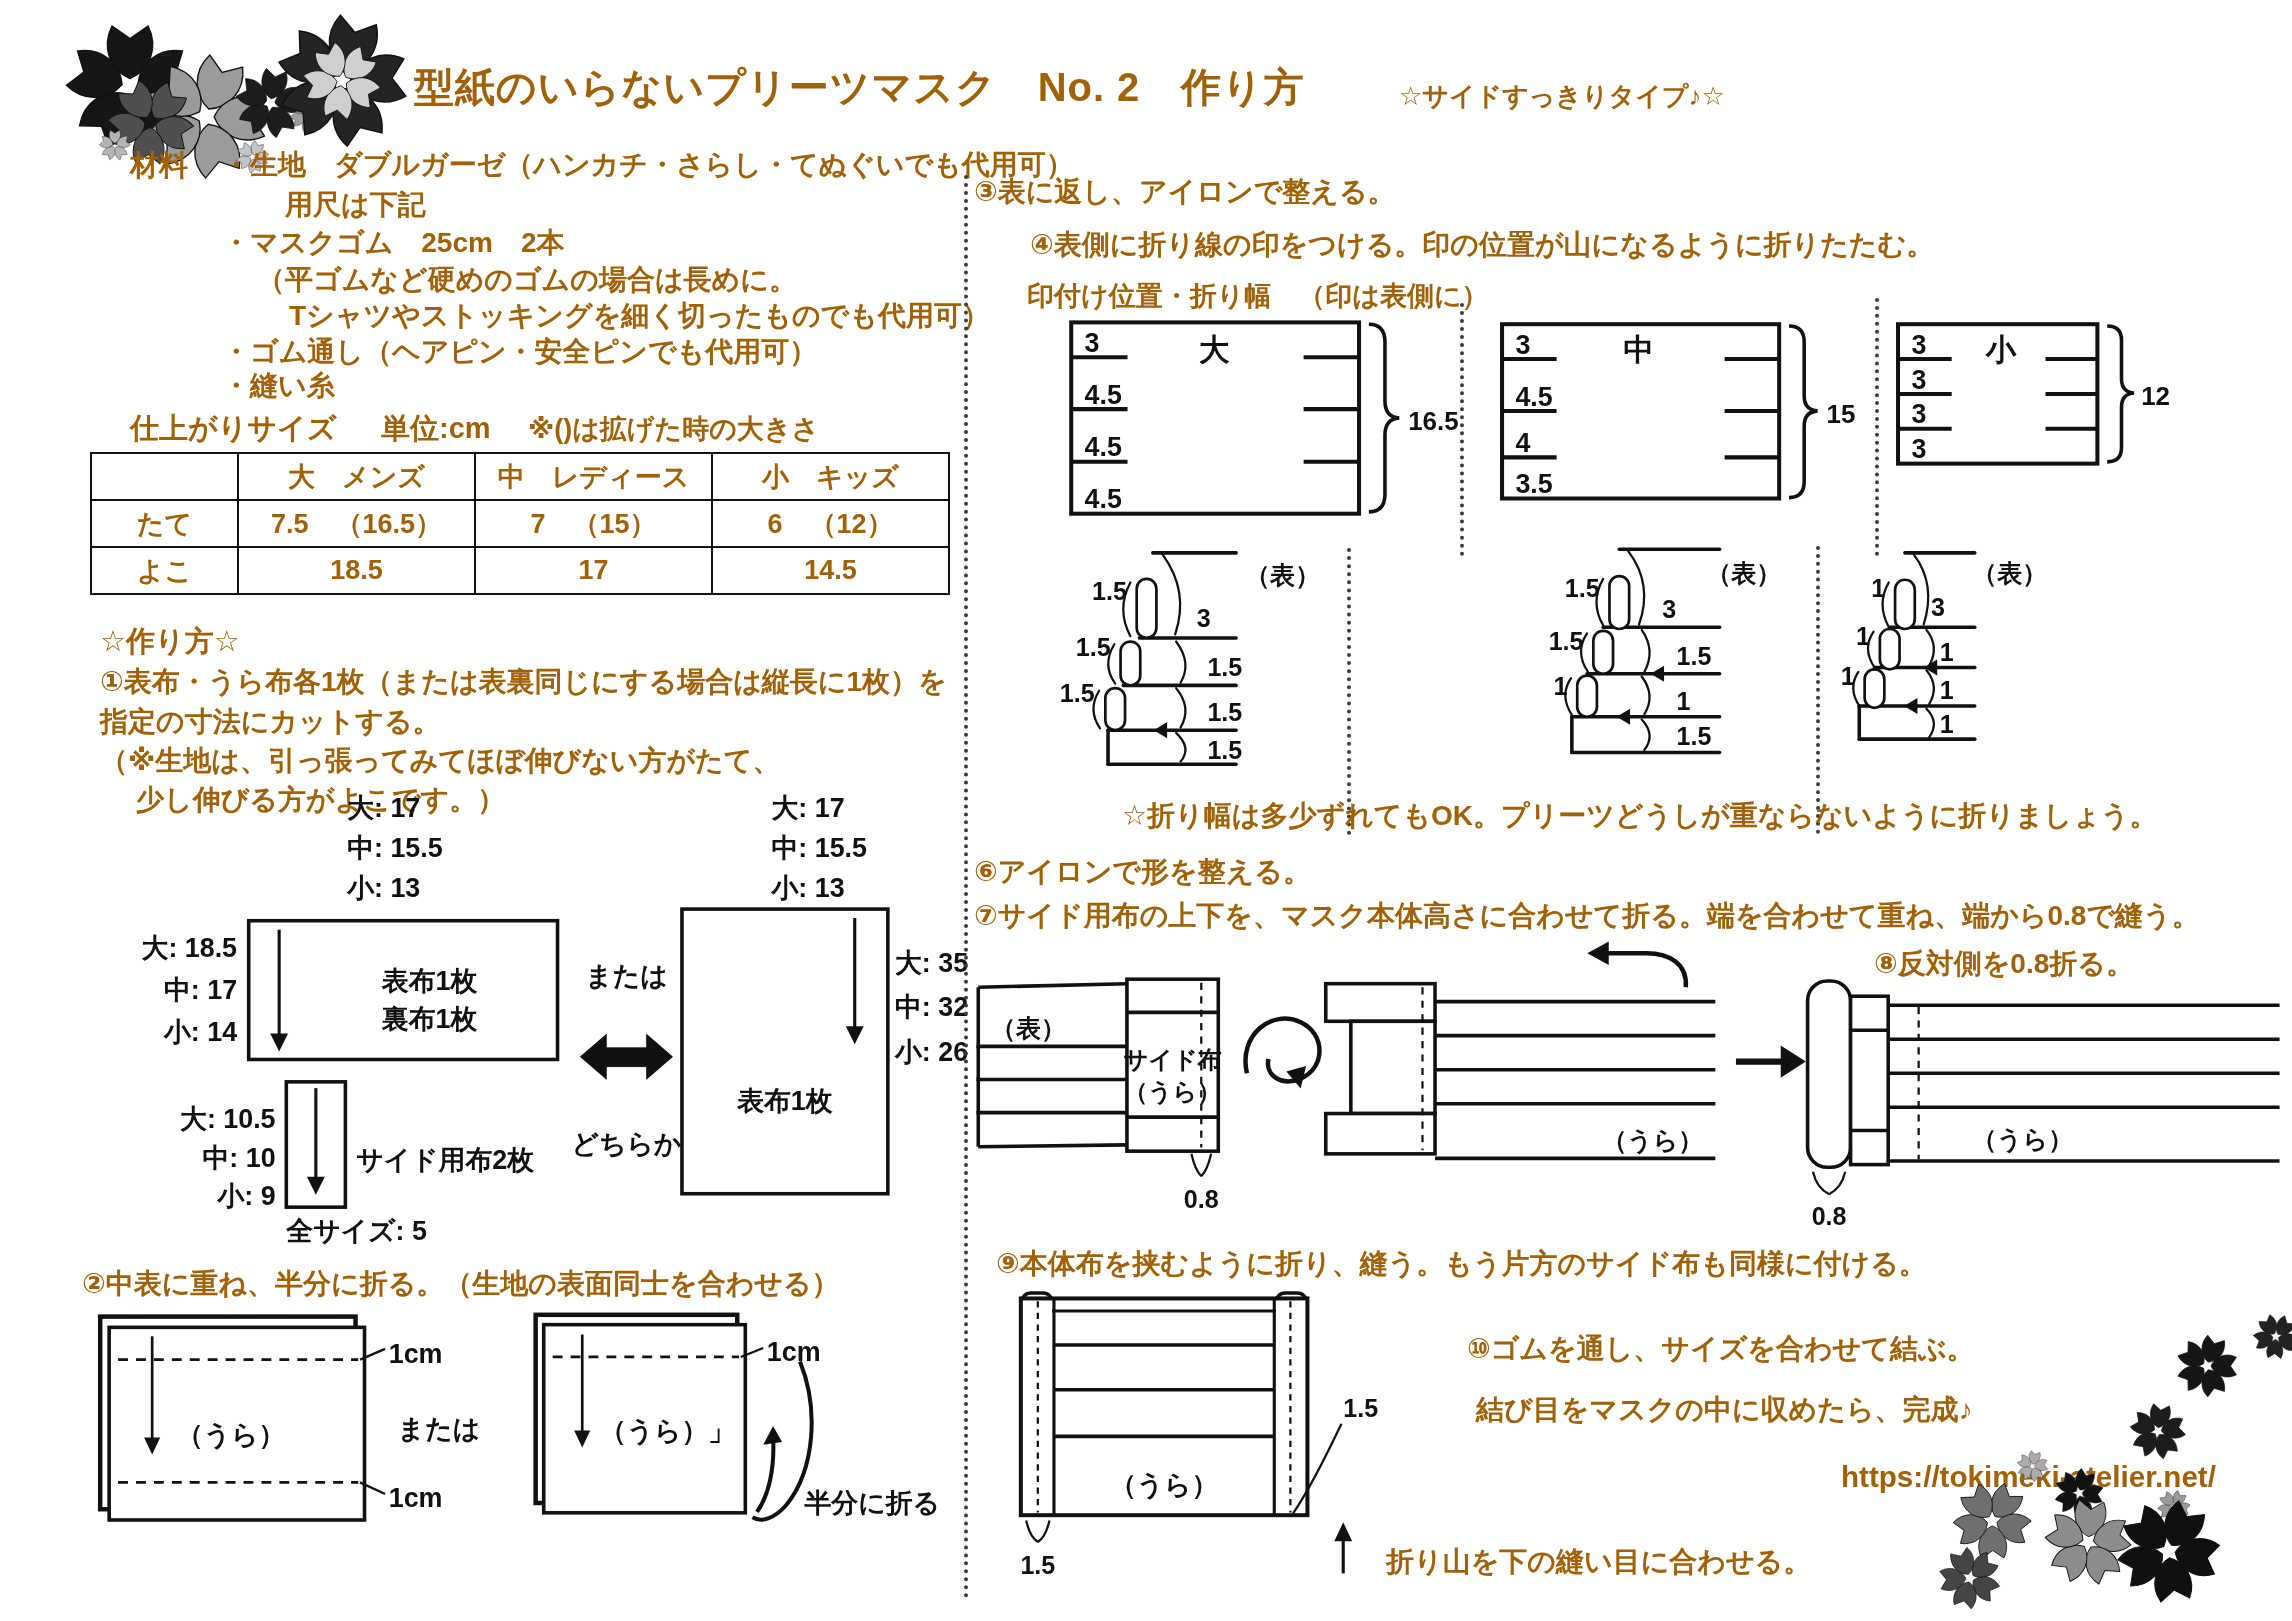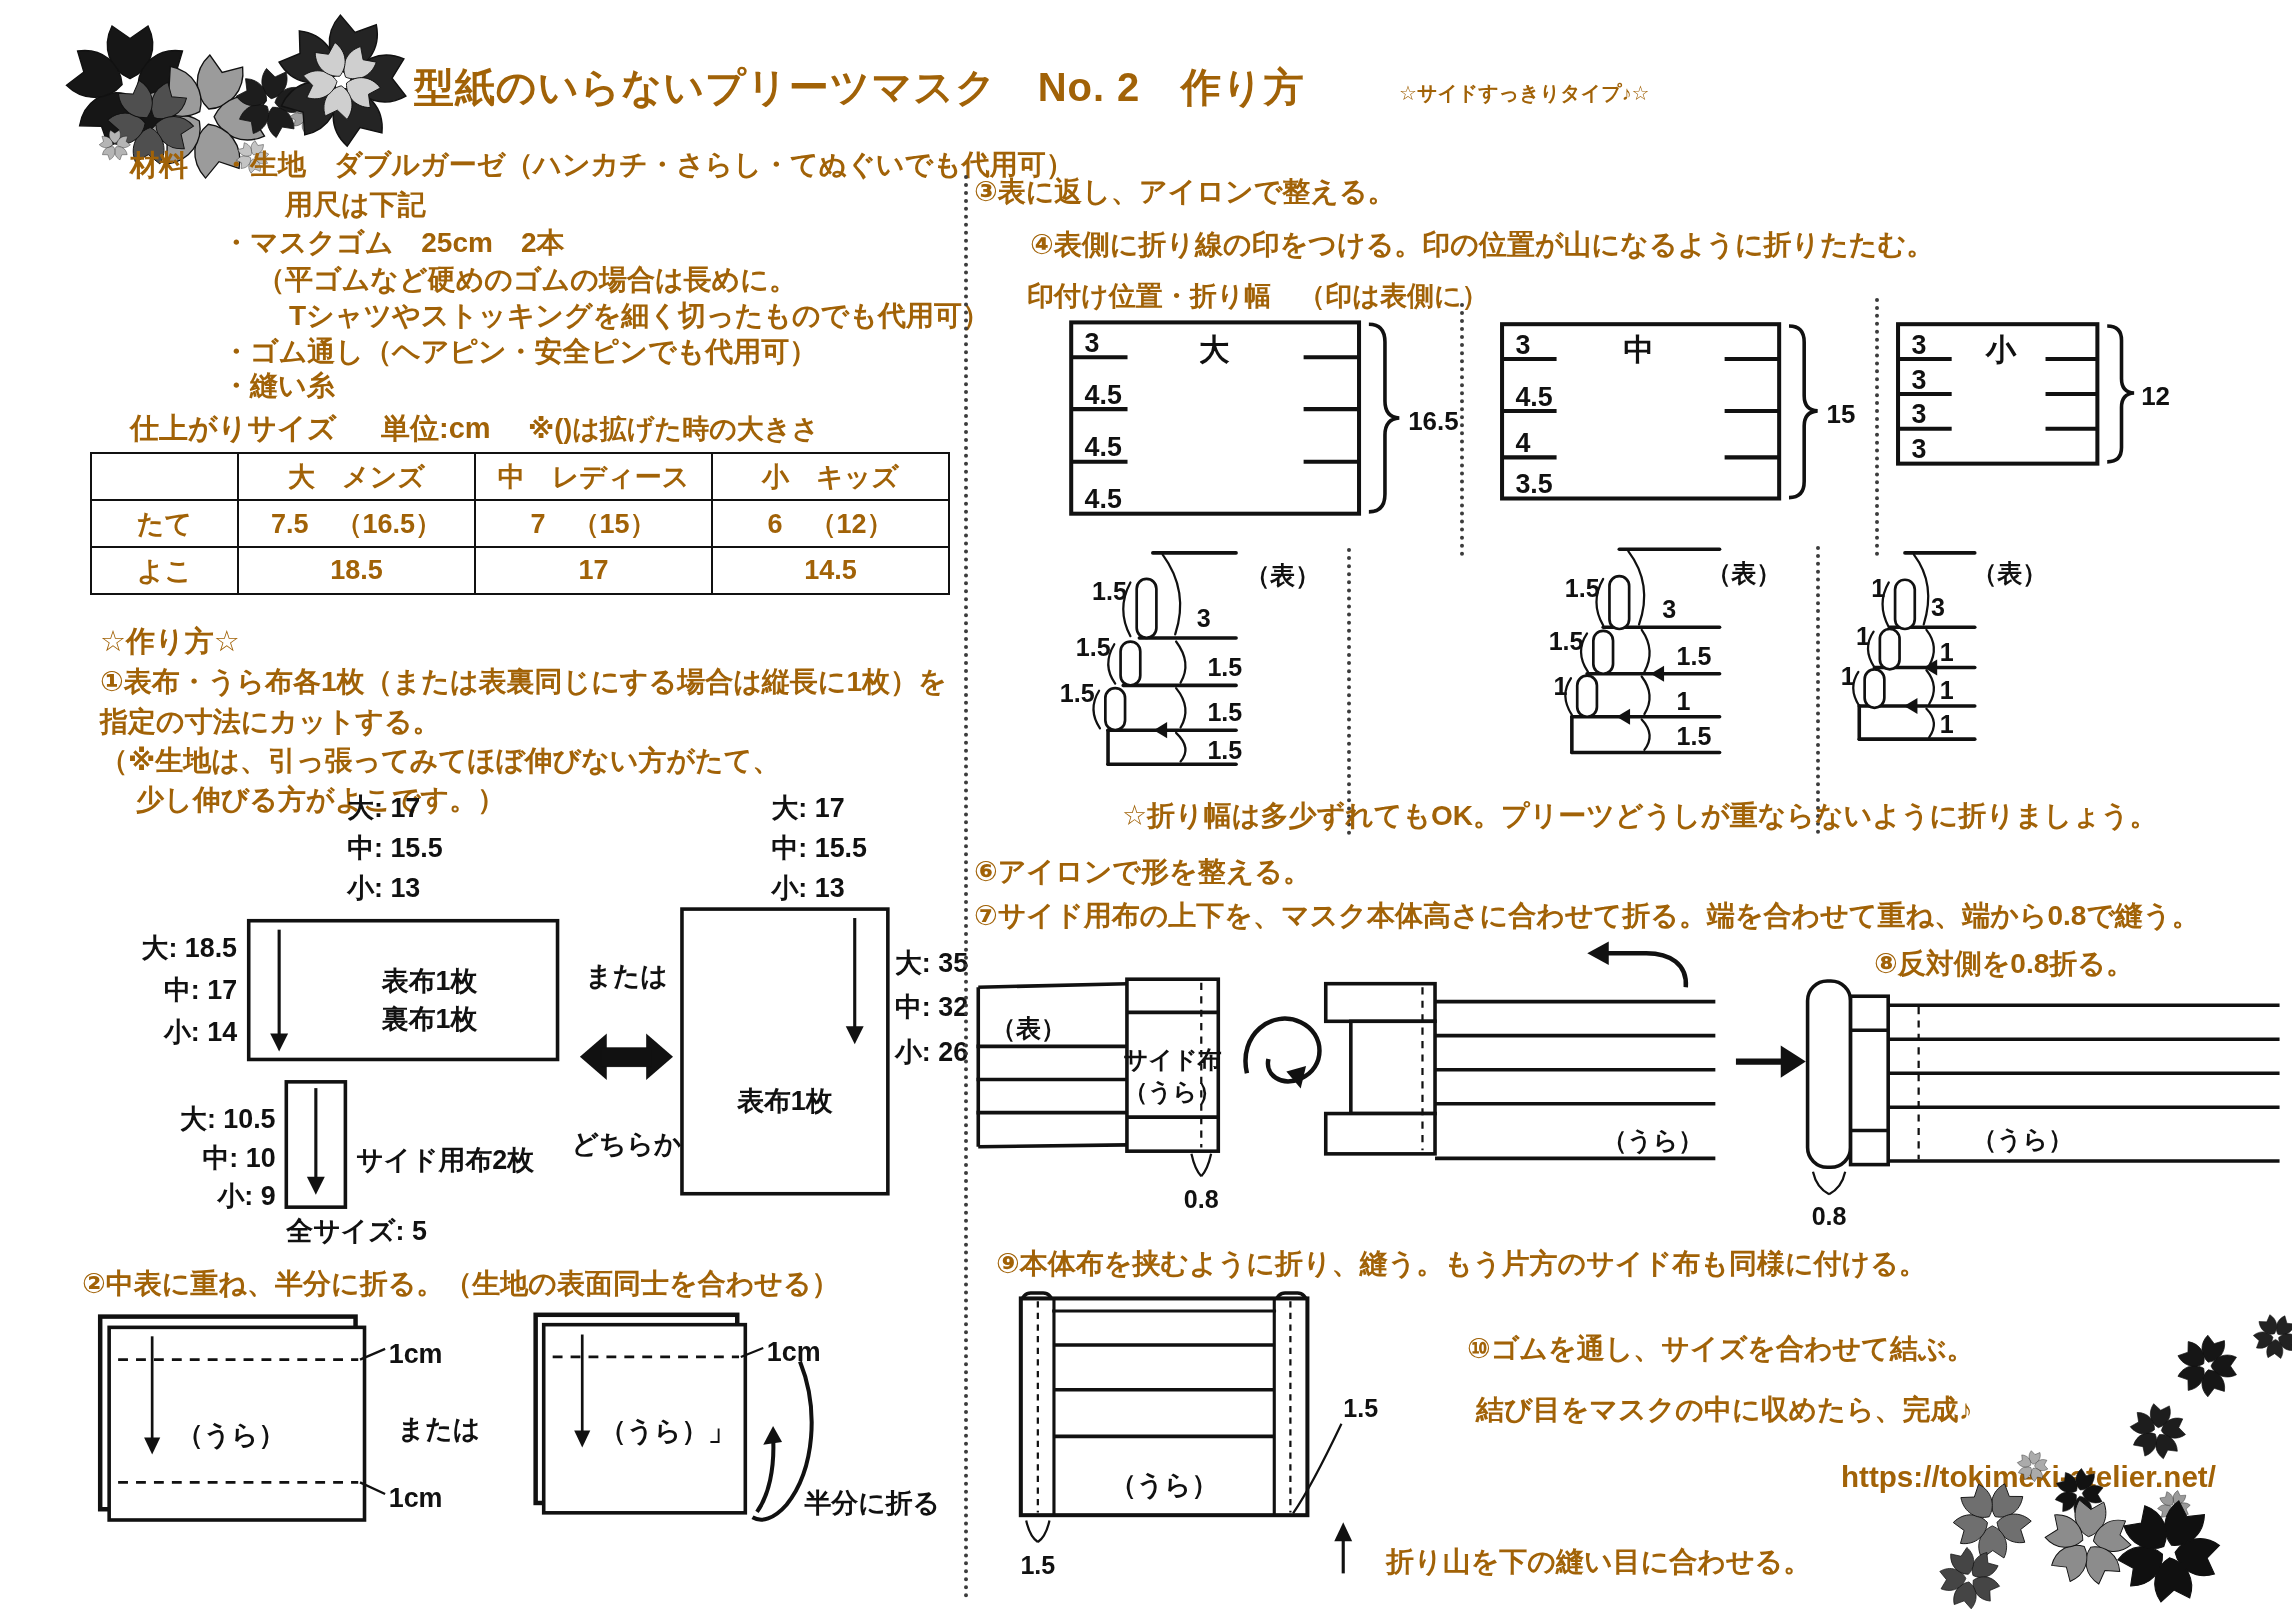--- a/index.html
+++ b/index.html
@@ -2,21 +2,21 @@
 <html style="font-size:14.3px"><head>
 <meta charset="utf-8">
 <style>
   html,body{margin:0;padding:0;background:#e8e8e8;}
   .page{position:relative;width:2293px;height:1621px;background:#ffffff;color:#a16207;
         font-family:"Liberation Sans","DejaVu Sans",sans-serif;font-weight:600;overflow:hidden;padding-left:30px;}
   .t{position:absolute;white-space:nowrap;font-size:28px;line-height:1.15;}
   .b{font-weight:700;}
   .fs33{font-size:29.6px;} .fs32{font-size:29px;} .fs30{font-size:27px;}
   .title-main{font-size:40px;font-weight:800;letter-spacing:0.9px;}
-  .title-sub{font-size:20px;font-weight:800;}
+  .title-sub{font-size:26px;font-weight:800;}
   .vdots{position:absolute;width:0;border-left:4.5px dotted #3c3c3c;}
   table.size{position:absolute;left:90px;top:452px;border-collapse:collapse;background:#fff;}
   table.size th,table.size td{border:2.7px solid #111;font-size:27px;font-weight:700;text-align:center;
         padding:0;height:45px;font-family:inherit;}
   table.size .c0{width:145px;} table.size .c1{width:235px;} table.size .c2{width:235px;} table.size .c3{width:235px;}
   svg{position:absolute;overflow:visible;}
   svg text{font-family:"Liberation Sans","DejaVu Sans",sans-serif;font-weight:700;fill:#111;font-size:30px;}
   svg .sm{font-size:27px;} svg .md{font-size:28px;} svg .lg{font-size:34px;}
   svg line,svg path,svg rect,svg polyline{stroke:#111;}
 </style>

